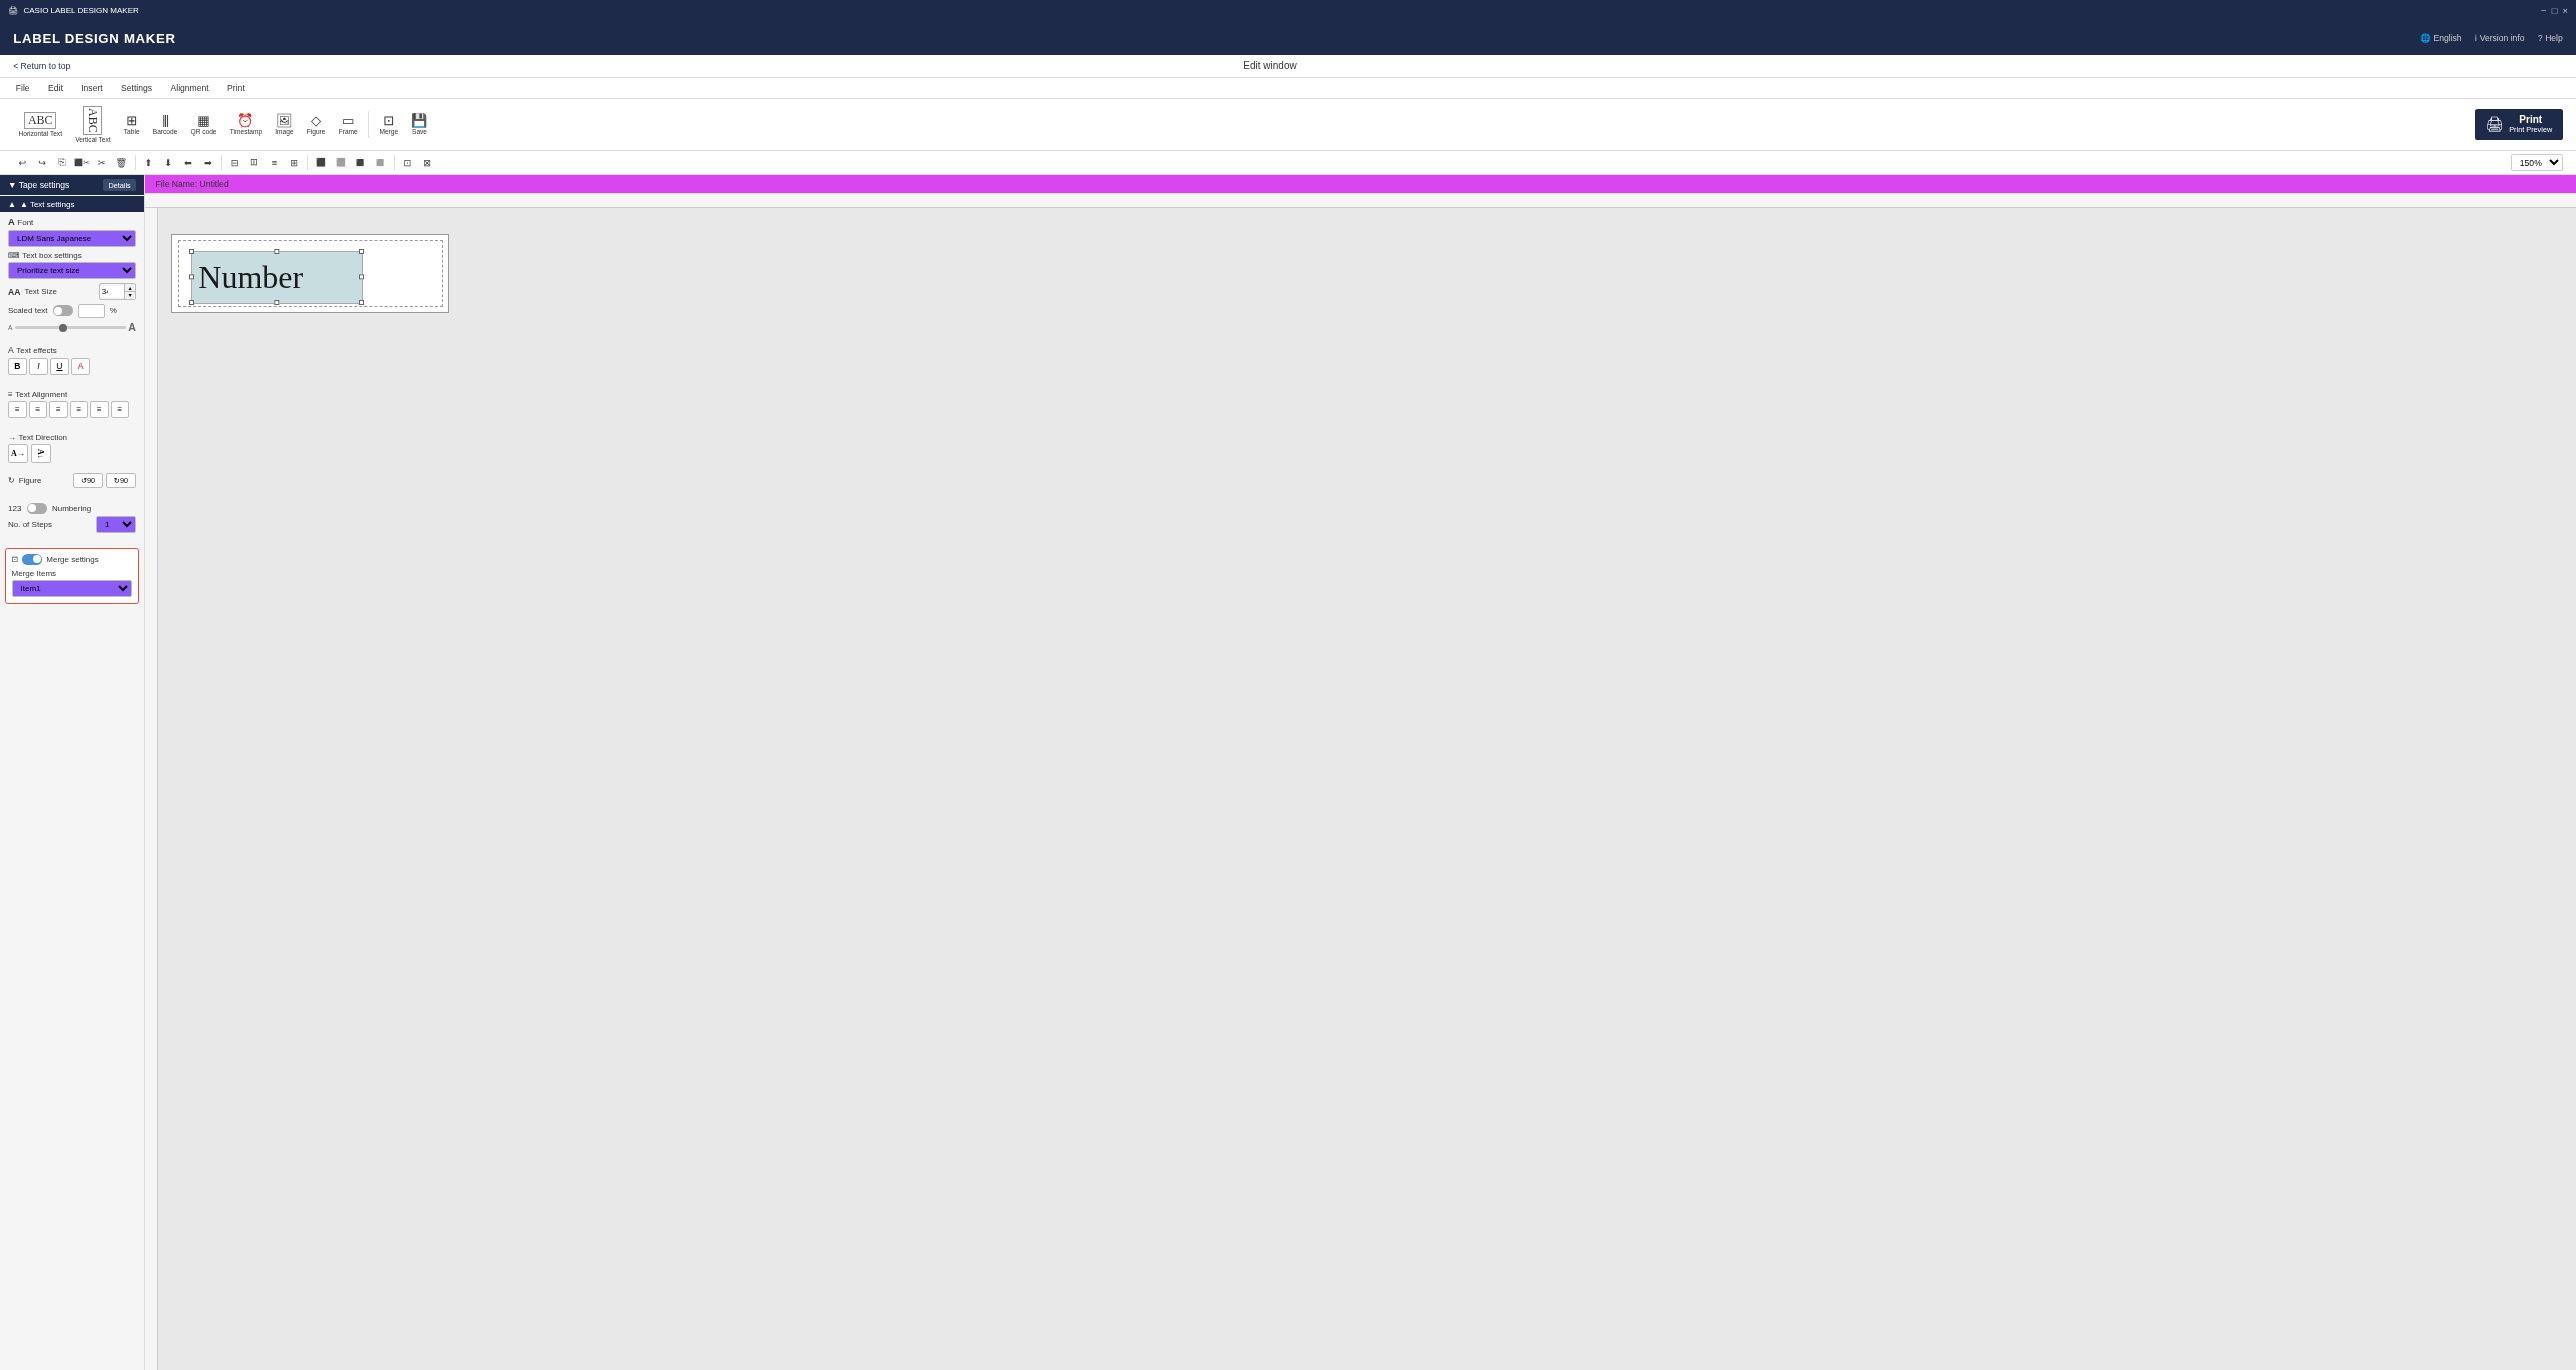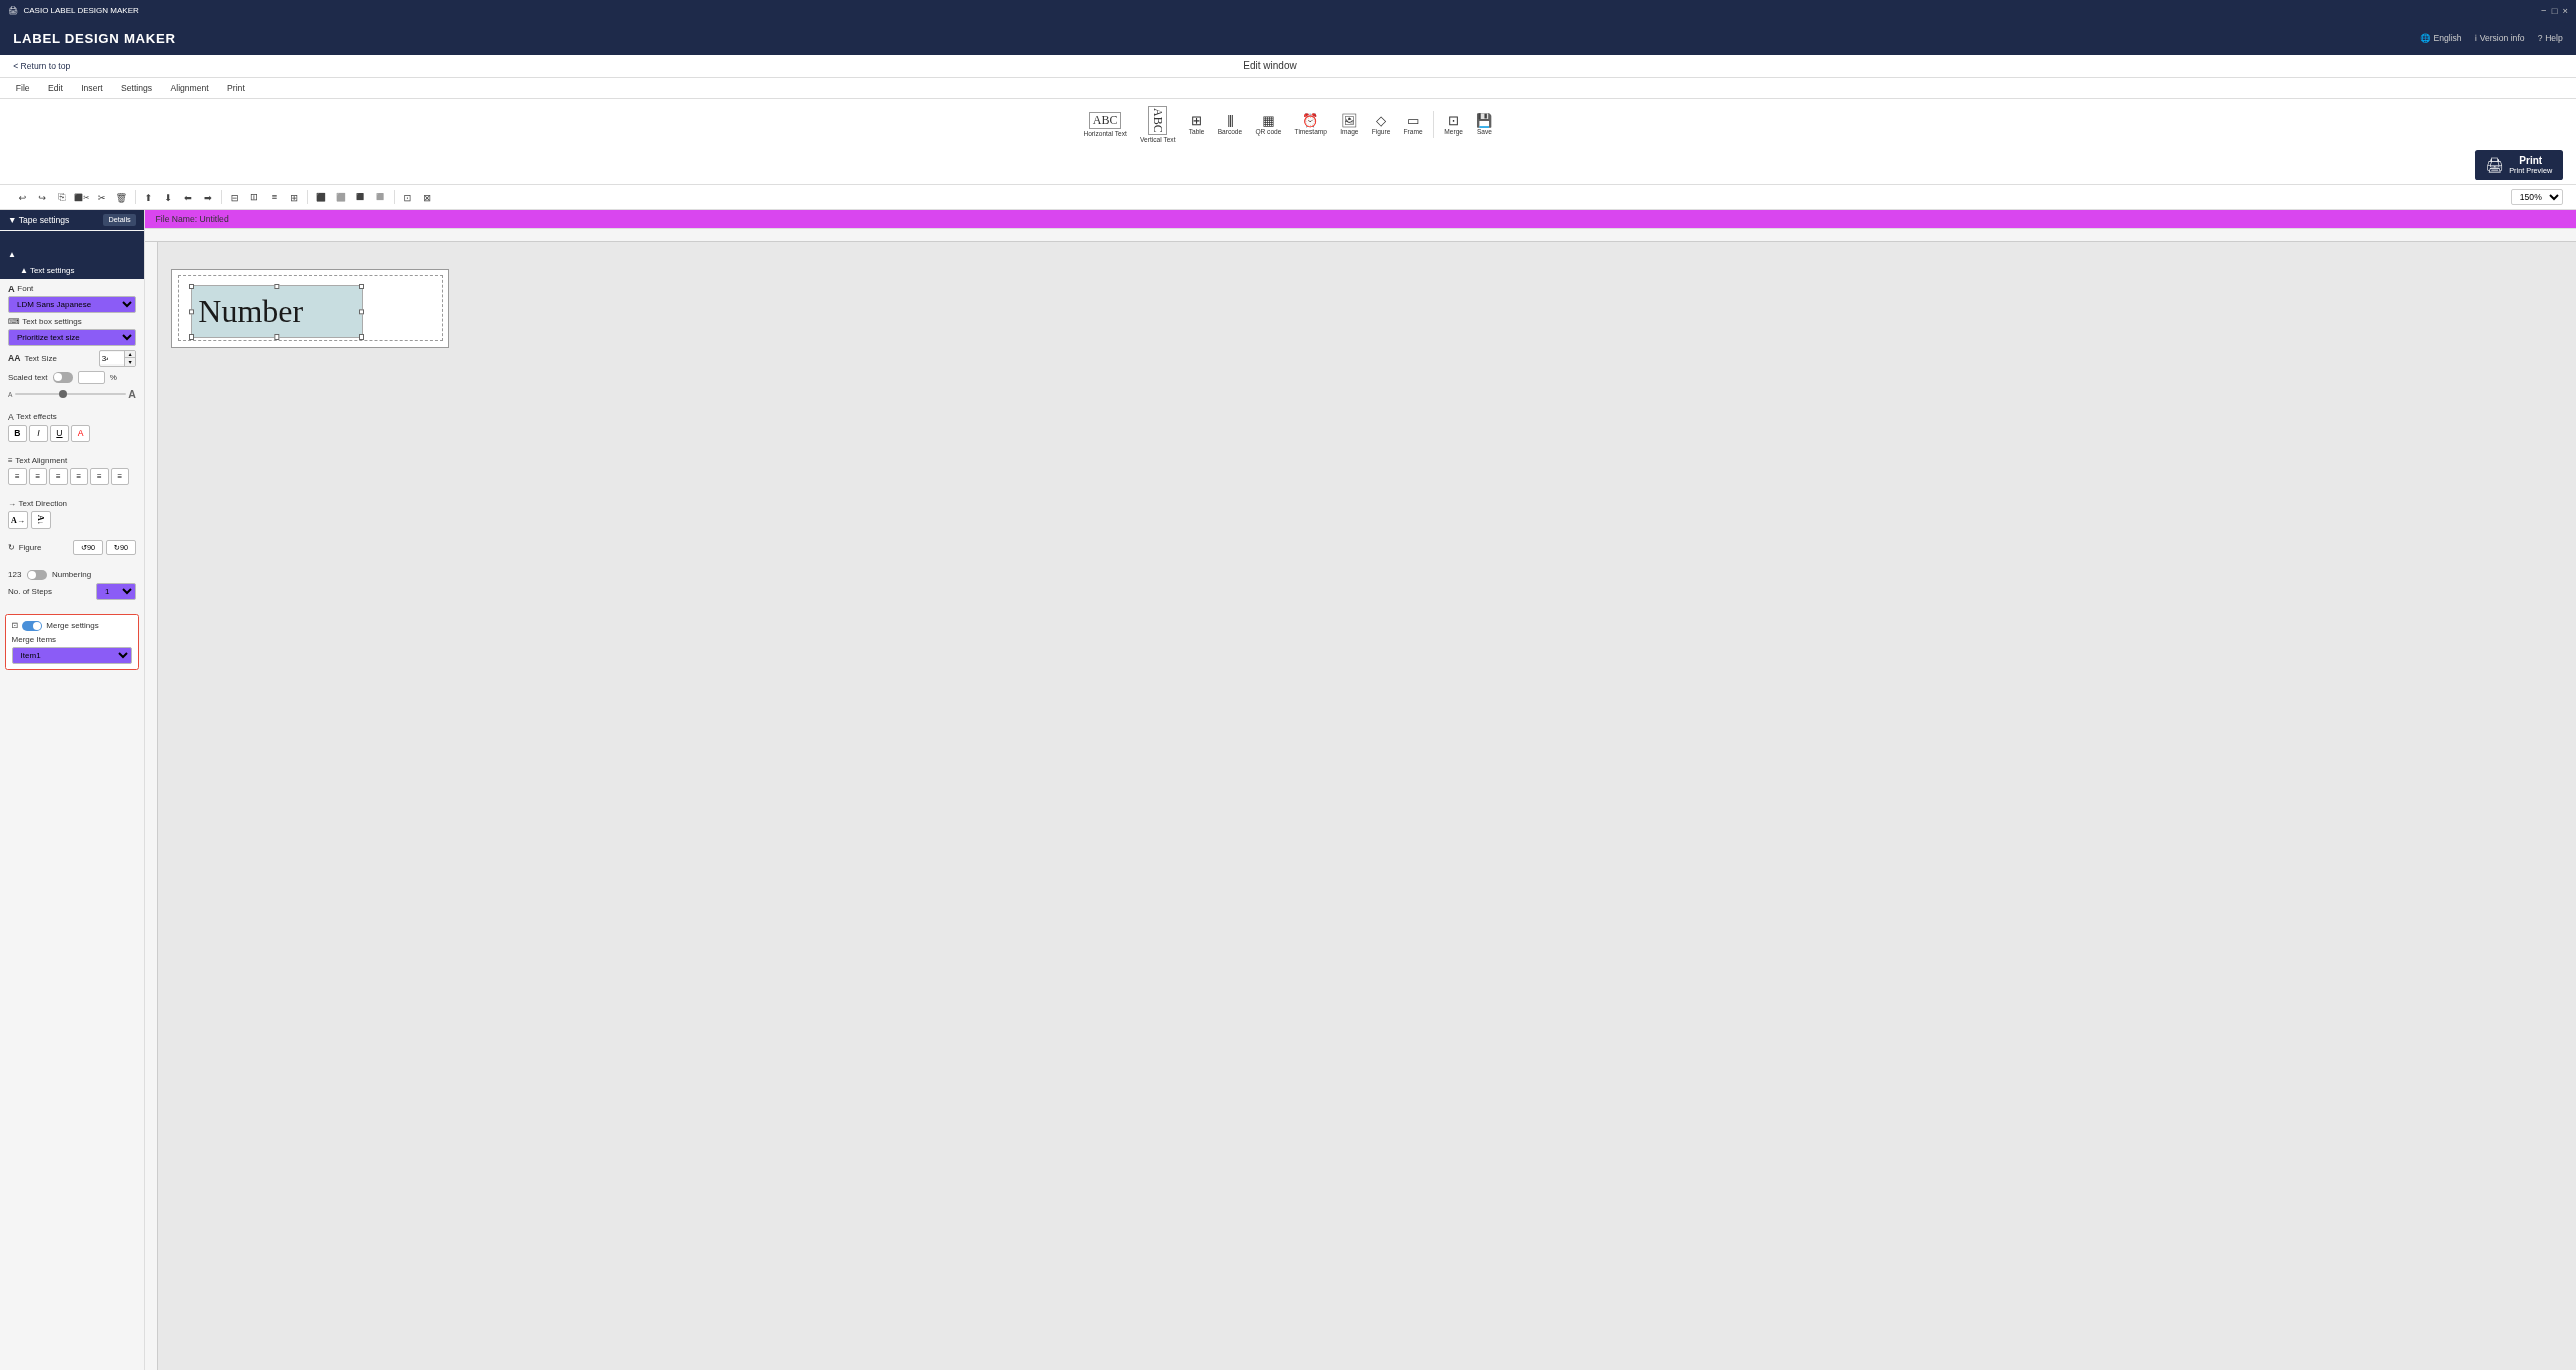--- a/index.html
+++ b/index.html
@@ -56,21 +56,20 @@
     .menu-item { font-size: 8.6px; color: #333; cursor: pointer; padding: 2.6px 2.6px; }
 
     
     .toolbar {
       background: white;
       border-bottom: 0.7px solid #ddd;
       padding: 4px 13.2px;
       display: flex;
       align-items: center;
       gap: 4px;
-      flex-direction: column;
     }
     .toolbar-group {
       display: flex;
       align-items: center;
       gap: 2.6px;
     }
     .toolbar-btn {
       display: flex;
       flex-direction: column;
       align-items: center;
@@ -631,21 +630,21 @@
 
   <div class="sidebar">
 
     <div class="section-header">
       <span>▼ Tape settings</span>
       <button class="details-btn">Details</button>
     </div>
 
     <div class="section-header-sub">
       <span>▲</span>
-      <span style="font-weight:500;margin-top:32px;">▲ Text settings</span>
+      <span style="font-weight:500;">▲ Text settings</span>
     </div>
 
     <div class="sidebar-section">
       <div class="sidebar-label">
         <span style="font-size:9.3px;font-weight:bold;">A</span>
         <span>Font</span>
       </div>
       <select class="sidebar-select">
         <option>LDM Sans Japanese</option>
         <option>Arial</option>

